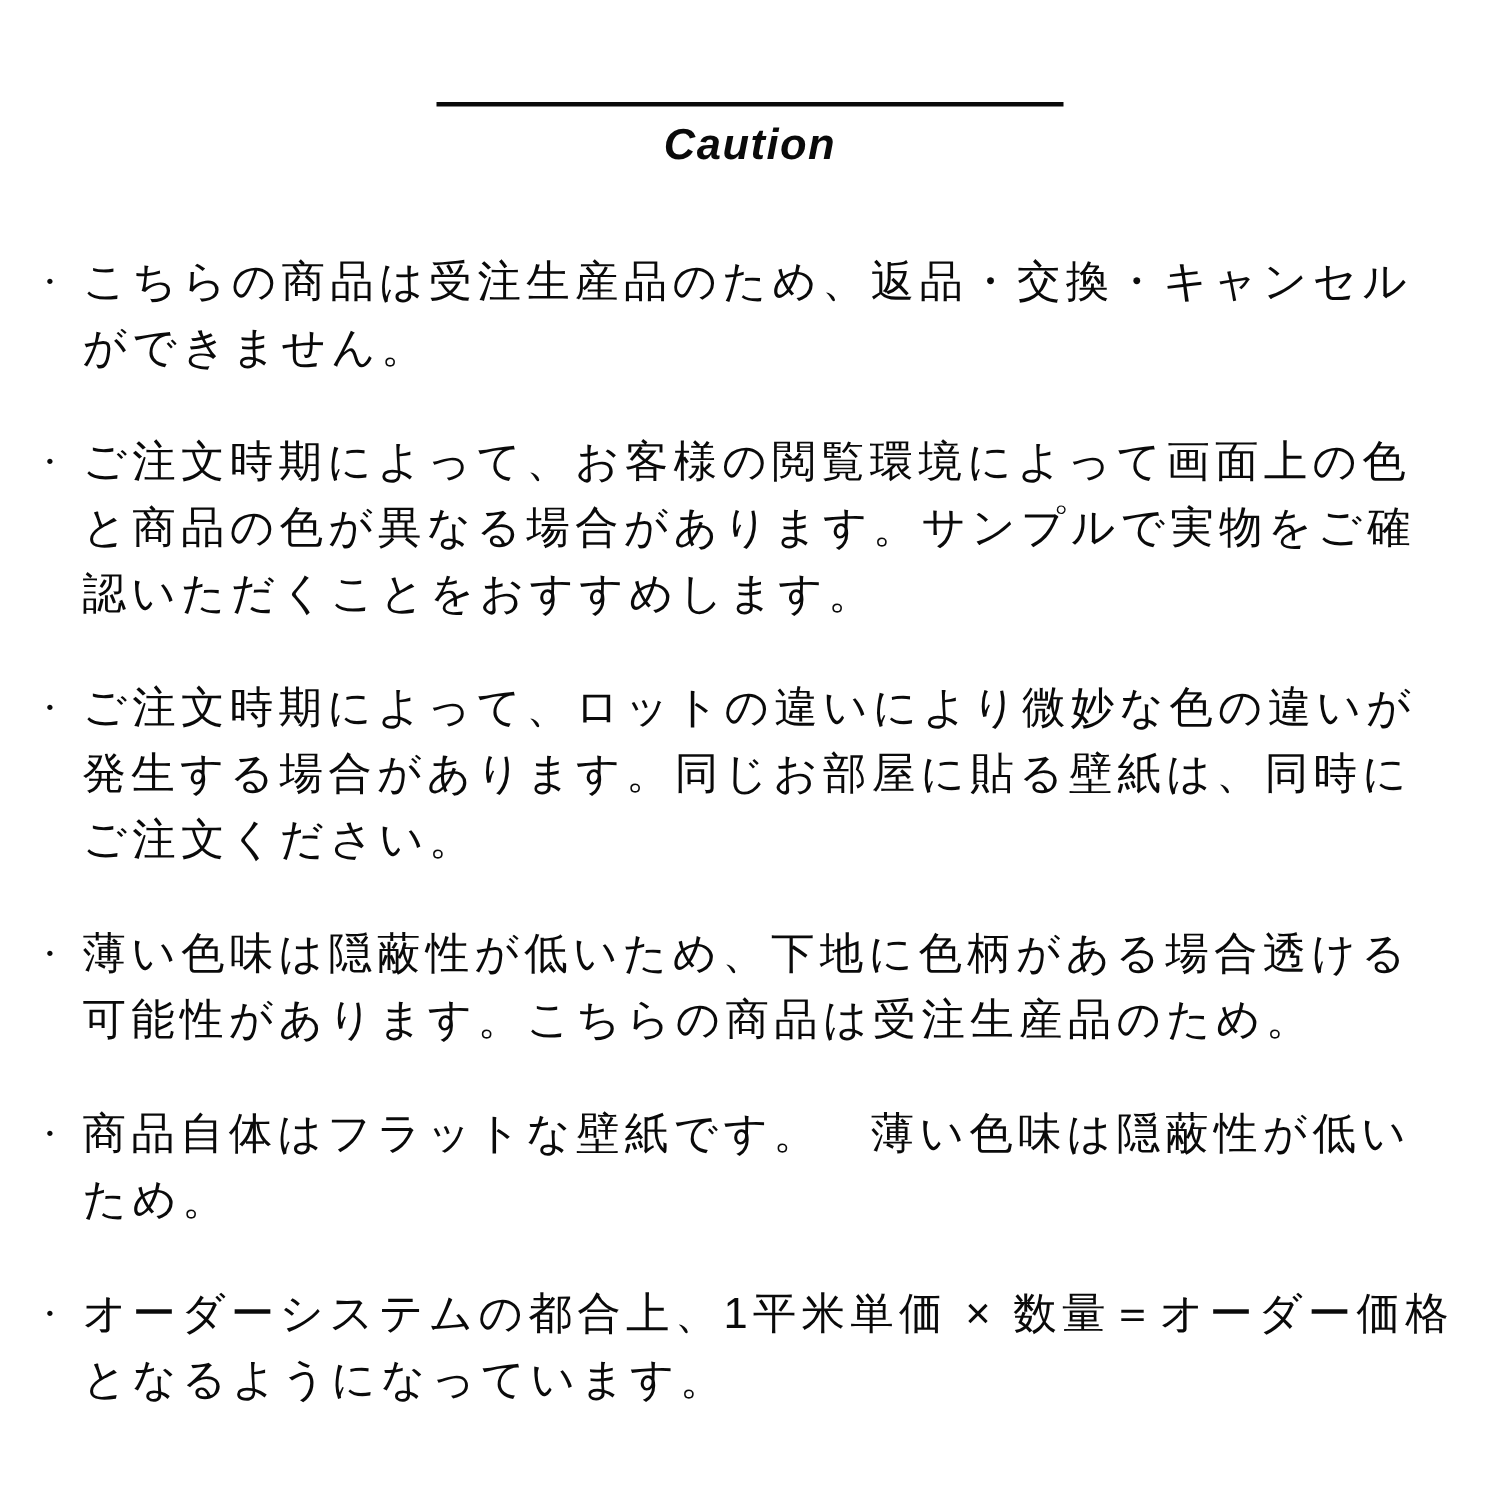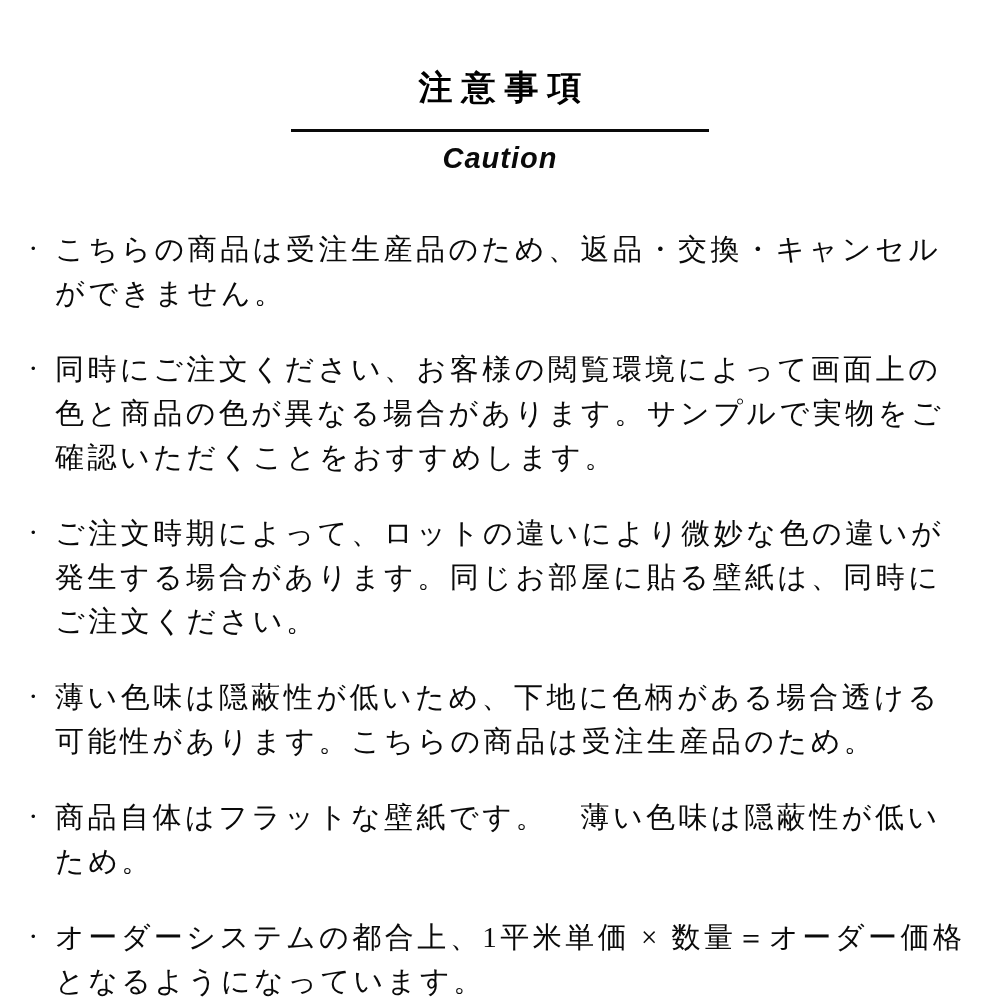--- a/index.html
+++ b/index.html
@@ -57,40 +57,38 @@
   .caution-item .bullet {
     flex: 0 0 33px;
     width: 33px;
     font-size: 22px;
     line-height: 44px;
     text-align: left;
   }
   .caution-item .note-text {
     flex: 1 1 auto;
     max-width: 915px;
-    font-family: Liberation Serif, serif;
   }
 </style>
 </head>
 <body>
 
 <header class="caution-header">
-  <h1 class="caution-title">注意事項</h1>
   <div class="caution-divider"></div>
   <div class="caution-subtitle">Caution</div>
 </header>
 
 <ul class="caution-list">
   <li class="caution-item">
     <span class="bullet">・</span>
     <span class="note-text">こちらの商品は受注生産品のため、返品・交換・キャンセルができません。</span>
   </li>
   <li class="caution-item">
     <span class="bullet">・</span>
-    <span class="note-text">同時にご注文ください、お客様の閲覧環境によって画面上の色と商品の色が異なる場合があります。サンプルで実物をご確認いただくことをおすすめします。</span>
+    <span class="note-text">ご注文時期によって、お客様の閲覧環境によって画面上の色と商品の色が異なる場合があります。サンプルで実物をご確認いただくことをおすすめします。</span>
   </li>
   <li class="caution-item">
     <span class="bullet">・</span>
     <span class="note-text">ご注文時期によって、ロットの違いにより微妙な色の違いが発生する場合があります。同じお部屋に貼る壁紙は、同時にご注文ください。</span>
   </li>
   <li class="caution-item">
     <span class="bullet">・</span>
     <span class="note-text">薄い色味は隠蔽性が低いため、下地に色柄がある場合透ける可能性があります。こちらの商品は受注生産品のため。</span>
   </li>
   <li class="caution-item">

